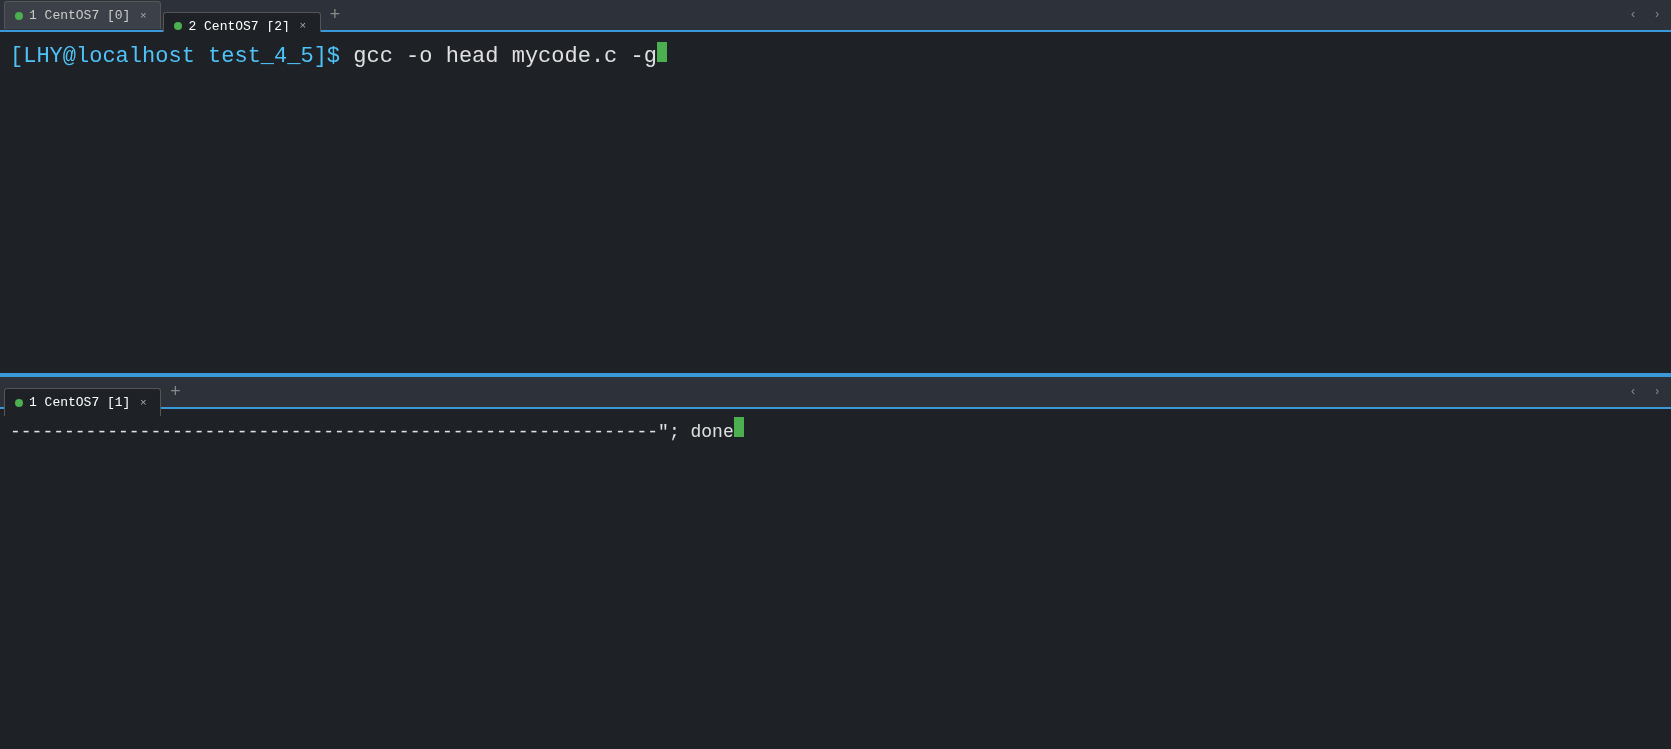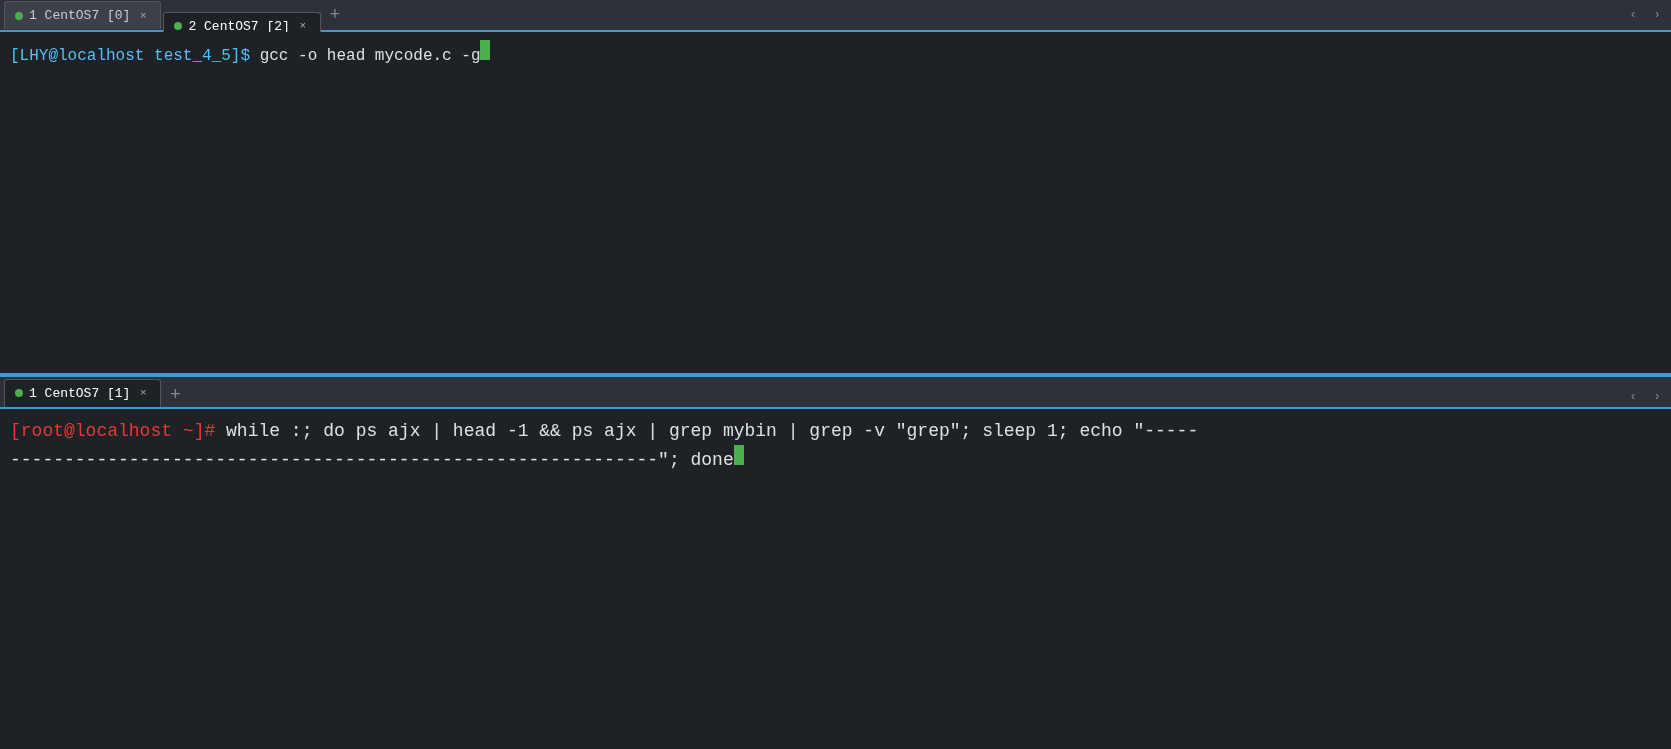--- a/index.html
+++ b/index.html
@@ -108,21 +108,21 @@
       color: #888;
       font-size: 12px;
       cursor: pointer;
     }
 
     .terminal-content {
       flex: 1;
       background: #1e2227;
       padding: 8px 10px;
       color: #e0e0e0;
-      font-size: 16px;
+      font-size: 22px;
       line-height: 1.5;
       overflow: hidden;
       position: relative;
     }
 
     .prompt-line {
       display: flex;
       align-items: baseline;
       white-space: pre;
     }
@@ -153,21 +153,21 @@
     
     .pane-bottom {
       display: flex;
       flex-direction: column;
       flex: 1;
       overflow: hidden;
     }
 
     .tab-bar-bottom {
       display: flex;
-      align-items: flex-end;
+      align-items: center;
       background: #2d3139;
       height: 32px;
       border-bottom: 2px solid #3a9ad9;
       padding: 0 4px;
       gap: 2px;
     }
 
     .terminal-content-bottom {
       flex: 1;
       background: #1e2227;
@@ -234,19 +234,16 @@
     <div class="tab-add">+</div>
 
     <div class="tab-bar-right">
       <div class="arrow-btn">‹</div>
       <div class="arrow-btn">›</div>
     </div>
   </div>
 
   <div class="terminal-content-bottom">
     <div class="prompt-line long-command">
-      <span class="prompt-root">[root@localhost ~]#</span><span class="prompt-command"> while :; do ps ajx | head -1 &amp;&amp; ps ajx | grep mybin | grep -v "grep"; sleep 1; echo "-----</span>
-    </div>
-    <div class="prompt-line long-command">
       <span class="prompt-command">------------------------------------------------------------"; done</span><span class="cursor"></span>
     </div>
   </div>
 </div>
 
 </body></html>

